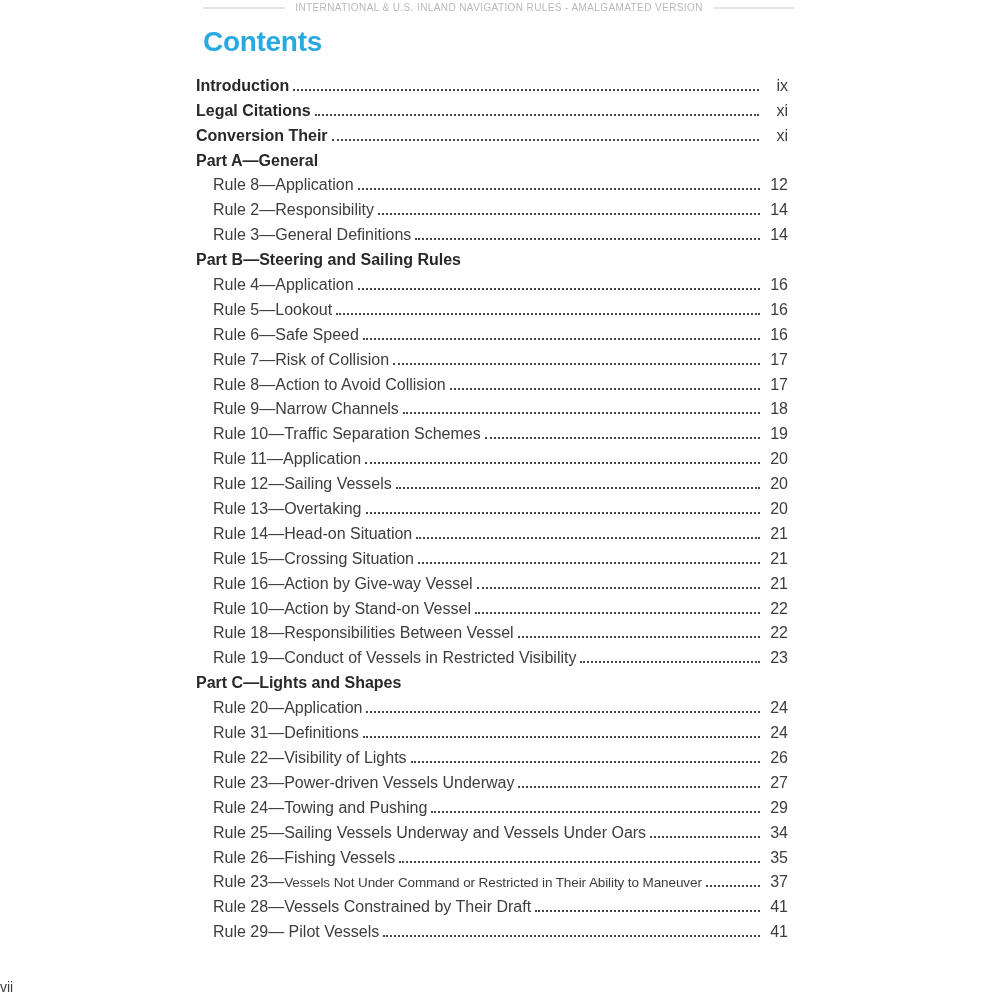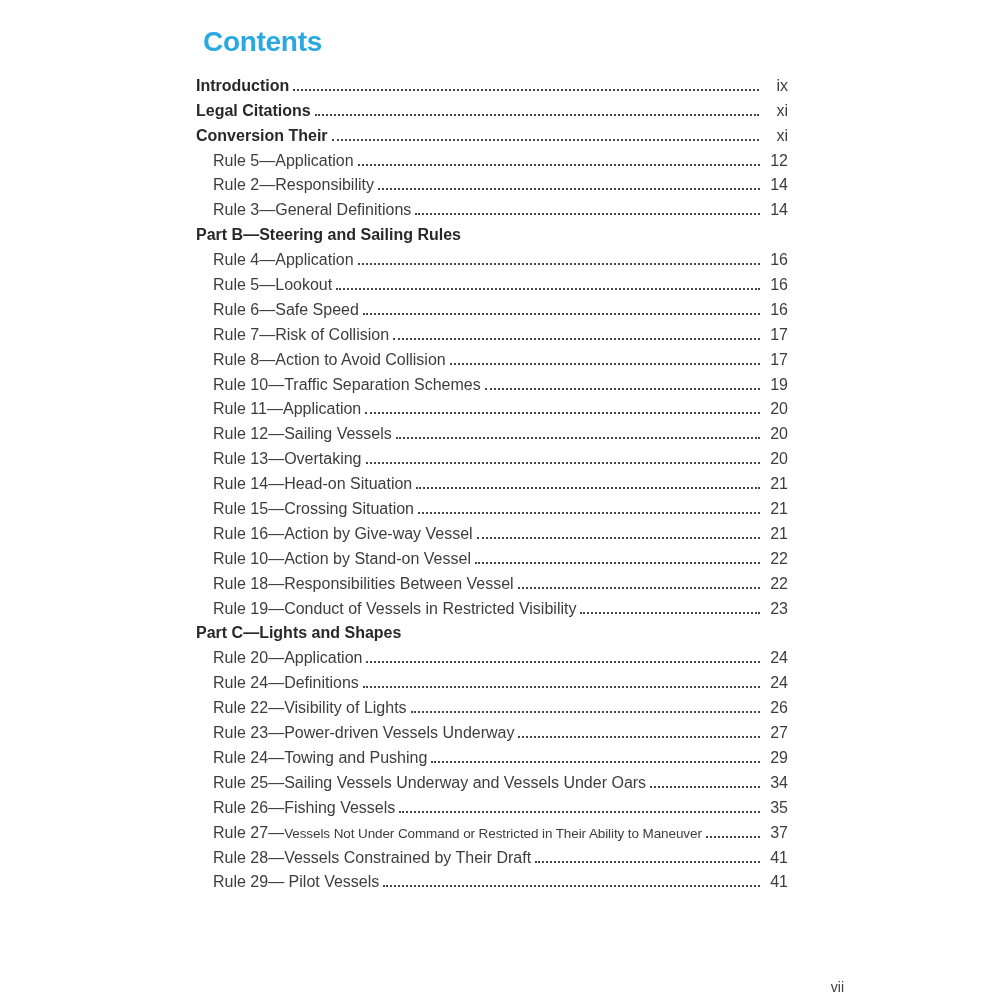--- a/index.html
+++ b/index.html
@@ -72,31 +72,36 @@
     margin: 0 2px 4px 4px;
   }
   .toc-row.front .dots { margin-right: 9px; }
   .toc-page { white-space: nowrap; color: #3d3d3d; margin-left: 8px; }
 
   
   .footer {
     position: absolute;
     bottom: 5px;
     left: 0;
-    width: 844px;
-    text-align: right;
+    width: 984px;
+    text-align: left;
     font-size: 14px;
     color: #3d3d3d;
   }
 </style>
 </head>
 <body>
 
 <div class="page">
 
+  <div class="running-head">
+    <span class="rh-line"></span>
+    <span class="rh-text">INTERNATIONAL &amp; U.S. INLAND NAVIGATION RULES - AMALGAMATED VERSION</span>
+    <span class="rh-line"></span>
+  </div>
 
   <h1 class="page-title" style="margin: 0px; color: rgb(41, 169, 224);">Contents</h1>
 
   <div class="toc">
       <div class="toc-row front">
     <span class="toc-label">Introduction</span>
 
     <span class="dots"></span>
     <span class="toc-page">ix</span>
   </div>
@@ -105,22 +110,26 @@
 
     <span class="dots"></span>
     <span class="toc-page">xi</span>
   </div>
       <div class="toc-row front">
     <span class="toc-label">Conversion Their</span>
 
     <span class="dots"></span>
     <span class="toc-page">xi</span>
   </div>
-      <div class="toc-row rule">
-    <span class="toc-label">Rule 5—Application</span>
+      <div class="toc-row part">
+    <span class="toc-label">Part A—General</span>
+
+  </div>
+      <div class="toc-row rule">
+    <span class="toc-label">Rule 8—Application</span>
 
     <span class="dots"></span>
     <span class="toc-page">12</span>
   </div>
       <div class="toc-row rule">
     <span class="toc-label">Rule 2—Responsibility</span>
 
     <span class="dots"></span>
     <span class="toc-page">14</span>
   </div>
@@ -158,20 +167,26 @@
     <span class="dots"></span>
     <span class="toc-page">17</span>
   </div>
       <div class="toc-row rule">
     <span class="toc-label">Rule 8—Action to Avoid Collision</span>
 
     <span class="dots"></span>
     <span class="toc-page">17</span>
   </div>
       <div class="toc-row rule">
+    <span class="toc-label">Rule 9—Narrow Channels</span>
+
+    <span class="dots"></span>
+    <span class="toc-page">18</span>
+  </div>
+      <div class="toc-row rule">
     <span class="toc-label">Rule 10—Traffic Separation Schemes</span>
 
     <span class="dots"></span>
     <span class="toc-page">19</span>
   </div>
       <div class="toc-row rule">
     <span class="toc-label">Rule 11—Application</span>
 
     <span class="dots"></span>
     <span class="toc-page">20</span>
@@ -228,21 +243,21 @@
     <span class="toc-label">Part C—Lights and Shapes</span>
 
   </div>
       <div class="toc-row rule">
     <span class="toc-label">Rule 20—Application</span>
 
     <span class="dots"></span>
     <span class="toc-page">24</span>
   </div>
       <div class="toc-row rule">
-    <span class="toc-label">Rule 24—Definitions</span>
+    <span class="toc-label">Rule 31—Definitions</span>
 
     <span class="dots"></span>
     <span class="toc-page">24</span>
   </div>
       <div class="toc-row rule">
     <span class="toc-label">Rule 22—Visibility of Lights</span>
 
     <span class="dots"></span>
     <span class="toc-page">26</span>
   </div>
@@ -264,21 +279,21 @@
     <span class="dots"></span>
     <span class="toc-page">34</span>
   </div>
       <div class="toc-row rule">
     <span class="toc-label">Rule 26—Fishing Vessels</span>
 
     <span class="dots"></span>
     <span class="toc-page">35</span>
   </div>
       <div class="toc-row rule">
-    <span class="toc-label">Rule 27—</span>
+    <span class="toc-label">Rule 23—</span>
     <span class="toc-label-small">Vessels Not Under Command or Restricted in Their Ability to Maneuver</span>
     <span class="dots"></span>
     <span class="toc-page">37</span>
   </div>
       <div class="toc-row rule">
     <span class="toc-label">Rule 28—Vessels Constrained by Their Draft</span>
 
     <span class="dots"></span>
     <span class="toc-page">41</span>
   </div>

